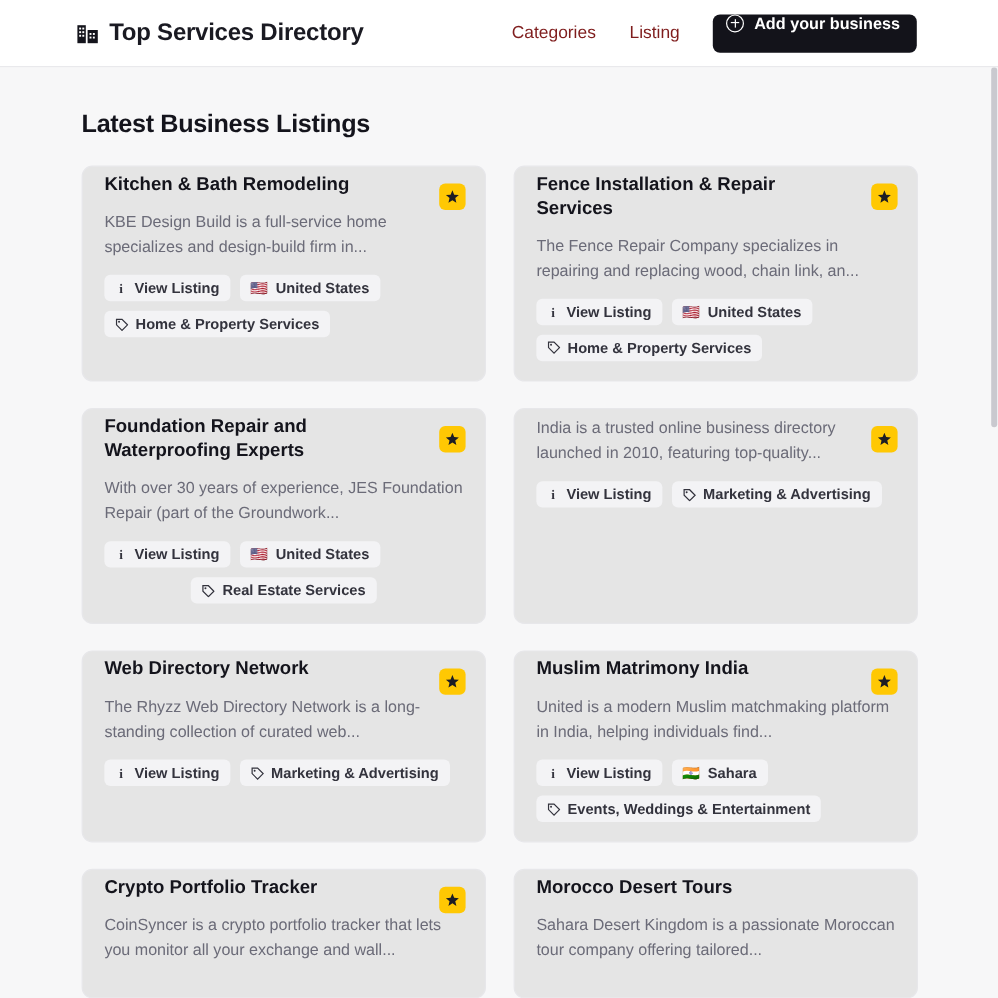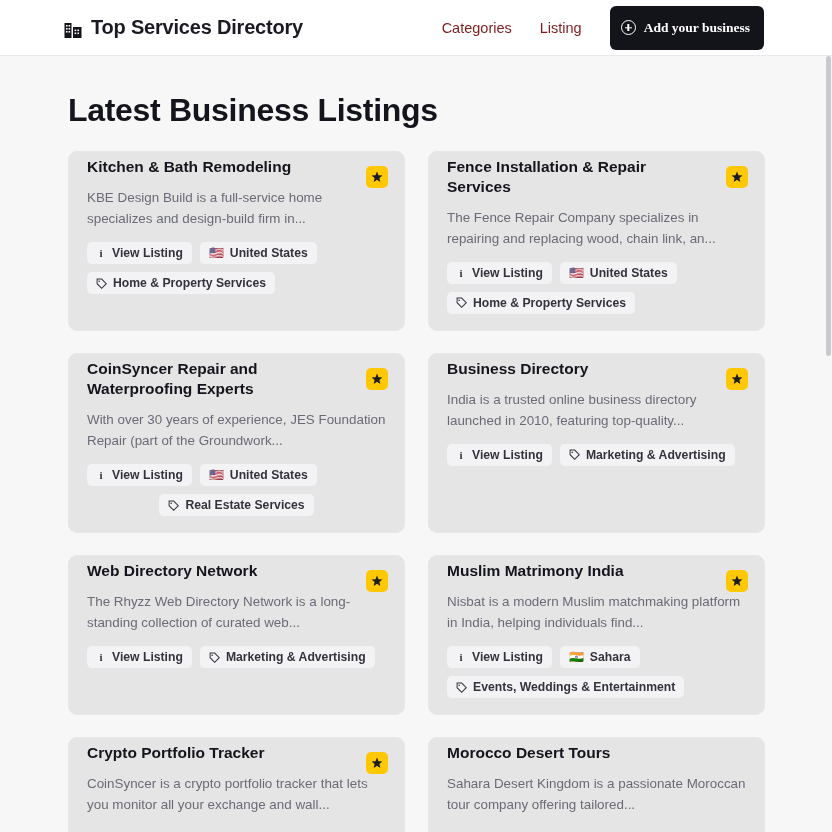--- a/index.html
+++ b/index.html
@@ -20,21 +20,21 @@
     background: #ffffff;
     border-bottom: 1px solid #e9e9ec;
     display: flex;
     align-items: center;
     padding: 0 68px 0 64px;
     position: relative;
     z-index: 10;
   }
   .brand {
     display: flex;
-    align-items: flex-end;
+    align-items: center;
     gap: 9px;
     font-size: 20px;
     font-weight: bold;
     color: #1a1a22;
     letter-spacing: -0.2px;
     cursor: pointer;
   }
   .brand-icon {
     width: 18px;
     height: 18px;
@@ -48,31 +48,30 @@
   }
   .nav-link {
     font-size: 14.5px;
     color: #7f1d1d;
     font-weight: 400;
     cursor: pointer;
     white-space: nowrap;
   }
   .cta-btn {
     display: flex;
-    align-items: center;
     gap: 8px;
     background: #13131a;
     color: #ffffff;
     border: none;
     border-radius: 6px;
-    height: 44px;
+    height: 32px;
     padding: 0 14px 0 11px;
     font-size: 13.5px;
     font-weight: bold;
-    font-family: Liberation Serif, serif;
+    font-family: Liberation Sans, sans-serif;
     cursor: pointer;
     white-space: nowrap;
   }
   .plus-circle {
     width: 15px; height: 15px;
     border-radius: 50%;
     border: 1.4px solid #ffffff;
     position: relative;
     flex: none;
   }
@@ -82,21 +81,21 @@
     background: #ffffff;
   }
   .plus-circle::before { left: 3px; right: 3px; top: 50%; height: 1.4px; transform: translateY(-50%); }
   .plus-circle::after { top: 3px; bottom: 3px; left: 50%; width: 1.4px; transform: translateX(-50%); }
 
   
   .page {
     padding: 0 68px 0 68px;
   }
   .page-title {
-    font-size: 32px;
+    font-size: 21px;
     font-weight: bold;
     color: #14141c;
     margin: 36px 0 22px 0;
     letter-spacing: -0.3px;
   }
 
   .grid {
     display: grid;
     grid-template-columns: 337px 337px;
     column-gap: 23px;
@@ -292,21 +291,21 @@
         </span>
       </div>
     </div>
 
     <div class="card">
       <div class="star-badge">
         <svg width="12" height="12" viewBox="0 0 12 12">
             <polygon points="6,0.6 7.5,4.2 11.4,4.5 8.4,7 9.3,10.9 6,8.8 2.7,10.9 3.6,7 0.6,4.5 4.5,4.2" fill="#1d1d24"></polygon>
           </svg>
       </div>
-      <h2 class="card-title">CoinSyncer Repair and Waterproofing Experts</h2>
+      <h2 class="card-title">Foundation Repair and Waterproofing Experts</h2>
       <p class="card-desc">With over 30 years of experience, JES Foundation Repair (part of the Groundwork...</p>
       <div class="chips">
         <span class="chip">
           <span class="ic">
             <svg width="10" height="12" viewBox="0 0 10 12">
                 <text x="5" y="10" font-size="11" font-family="Liberation Serif, serif" text-anchor="middle" fill="#33333d">i</text>
               </svg>
           </span>
           <span>View Listing</span>
         </span>
@@ -327,21 +326,20 @@
         </span>
       </div>
     </div>
 
     <div class="card">
       <div class="star-badge">
         <svg width="12" height="12" viewBox="0 0 12 12">
             <polygon points="6,0.6 7.5,4.2 11.4,4.5 8.4,7 9.3,10.9 6,8.8 2.7,10.9 3.6,7 0.6,4.5 4.5,4.2" fill="#1d1d24"></polygon>
           </svg>
       </div>
-      <h2 class="card-title">Business Directory</h2>
       <p class="card-desc">India is a trusted online business directory launched in 2010, featuring top-quality...</p>
       <div class="chips">
         <span class="chip">
           <span class="ic">
             <svg width="10" height="12" viewBox="0 0 10 12">
                 <text x="5" y="10" font-size="11" font-family="Liberation Serif, serif" text-anchor="middle" fill="#33333d">i</text>
               </svg>
           </span>
           <span>View Listing</span>
         </span>
@@ -386,21 +384,21 @@
       </div>
     </div>
 
     <div class="card">
       <div class="star-badge">
         <svg width="12" height="12" viewBox="0 0 12 12">
             <polygon points="6,0.6 7.5,4.2 11.4,4.5 8.4,7 9.3,10.9 6,8.8 2.7,10.9 3.6,7 0.6,4.5 4.5,4.2" fill="#1d1d24"></polygon>
           </svg>
       </div>
       <h2 class="card-title">Muslim Matrimony India</h2>
-      <p class="card-desc">Nisbat is a modern Muslim matchmaking platform in India, helping individuals find...</p>
+      <p class="card-desc">United is a modern Muslim matchmaking platform in India, helping individuals find...</p>
       <div class="chips">
         <span class="chip">
           <span class="ic">
             <svg width="10" height="12" viewBox="0 0 10 12">
                 <text x="5" y="10" font-size="11" font-family="Liberation Serif, serif" text-anchor="middle" fill="#33333d">i</text>
               </svg>
           </span>
           <span>View Listing</span>
         </span>
         <span class="chip static">

